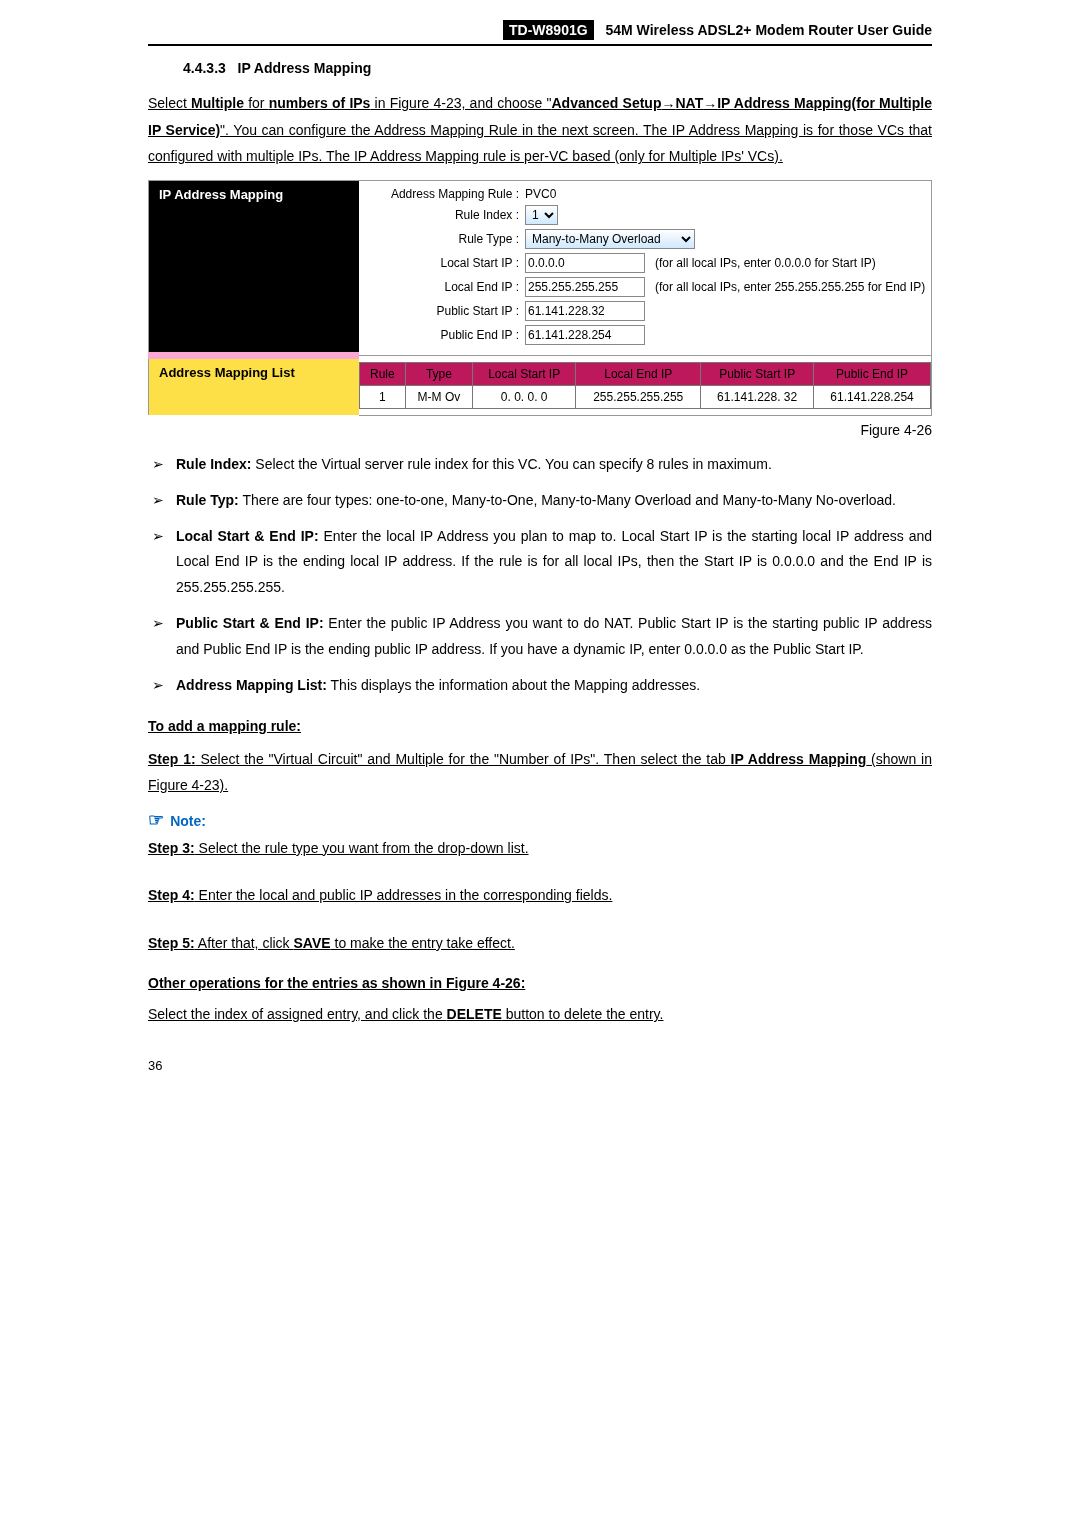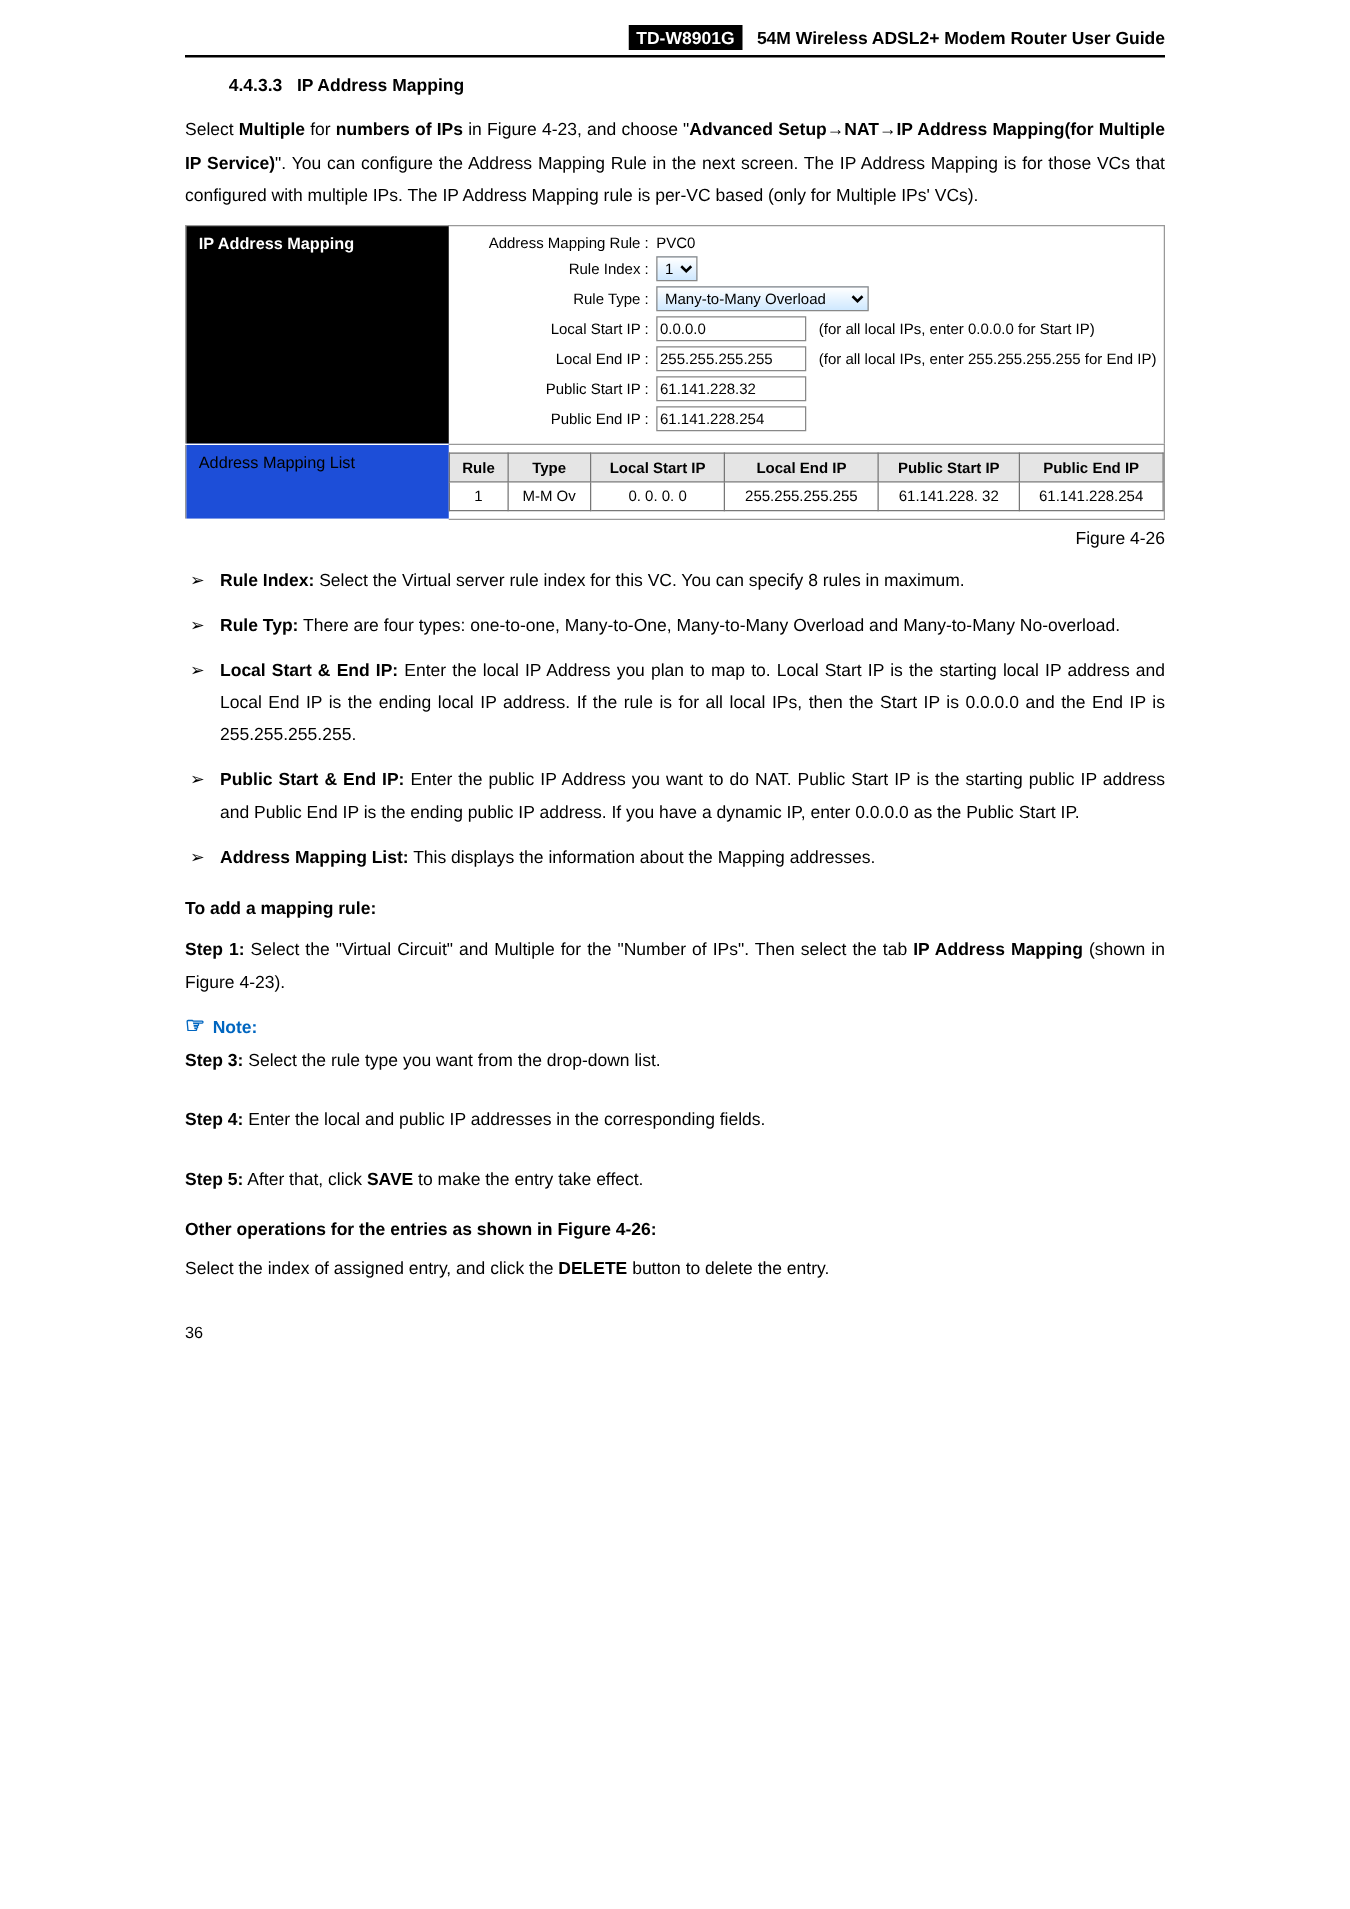--- a/index.html
+++ b/index.html
@@ -35,20 +35,21 @@
   h3.section-num {
     margin-top: 14px;
     font-size: 14px;
     font-weight: bold;
     margin-left: 35px;
   }
   p.body {
     line-height: 1.9;
     margin: 10px 0;
     text-align: justify;
+    text-decoration: underline;
   }
   .bold { font-weight: bold; }
 
   .panel {
     border: 1px solid #999;
     border-collapse: collapse;
     width: 100%;
     margin-top: 4px;
   }
   .panel td {
@@ -94,22 +95,22 @@
     border-collapse: collapse;
     width: 100%;
     font-size: 12px;
   }
   .grid th, .grid td {
     border: 1px solid #777;
     padding: 4px 6px;
     text-align: center;
   }
   .grid th {
-    font-weight: bold;
-    background: #e5e5e5;
+    font-weight: normal;
+    background: #be185d;
   }
 
   .fig-caption {
     text-align: right;
     margin: 6px 0 14px;
     font-size: 14px;
   }
 
   ul.bullets {
     margin: 8px 0 14px 0;
@@ -201,21 +202,21 @@
           <span class="lbl">Public Start IP :</span>
           <input type="text" style="width: 120px;" value="61.141.228.32">
         </div>
         <div class="form-row">
           <span class="lbl">Public End IP :</span>
           <input type="text" style="width: 120px;" value="61.141.228.254">
         </div>
       </td>
     </tr>
     <tr>
-      <td class="bar" style="background:#1d4ed8;color:#000;border-top:1px solid #f9a8d4;font-weight:normal;">Address Mapping List</td>
+      <td class="bar" style="background:#fde047;color:#000;border-top:7px solid #f9a8d4;font-weight:bold;">Address Mapping List</td>
       <td class="content-cell" style="border-top:1px solid #999;">
         <table class="grid">
           <tbody>
                 <tr>
             <th>Rule</th>
             <th>Type</th>
             <th>Local Start IP</th>
             <th>Local End IP</th>
             <th>Public Start IP</th>
             <th>Public End IP</th>

